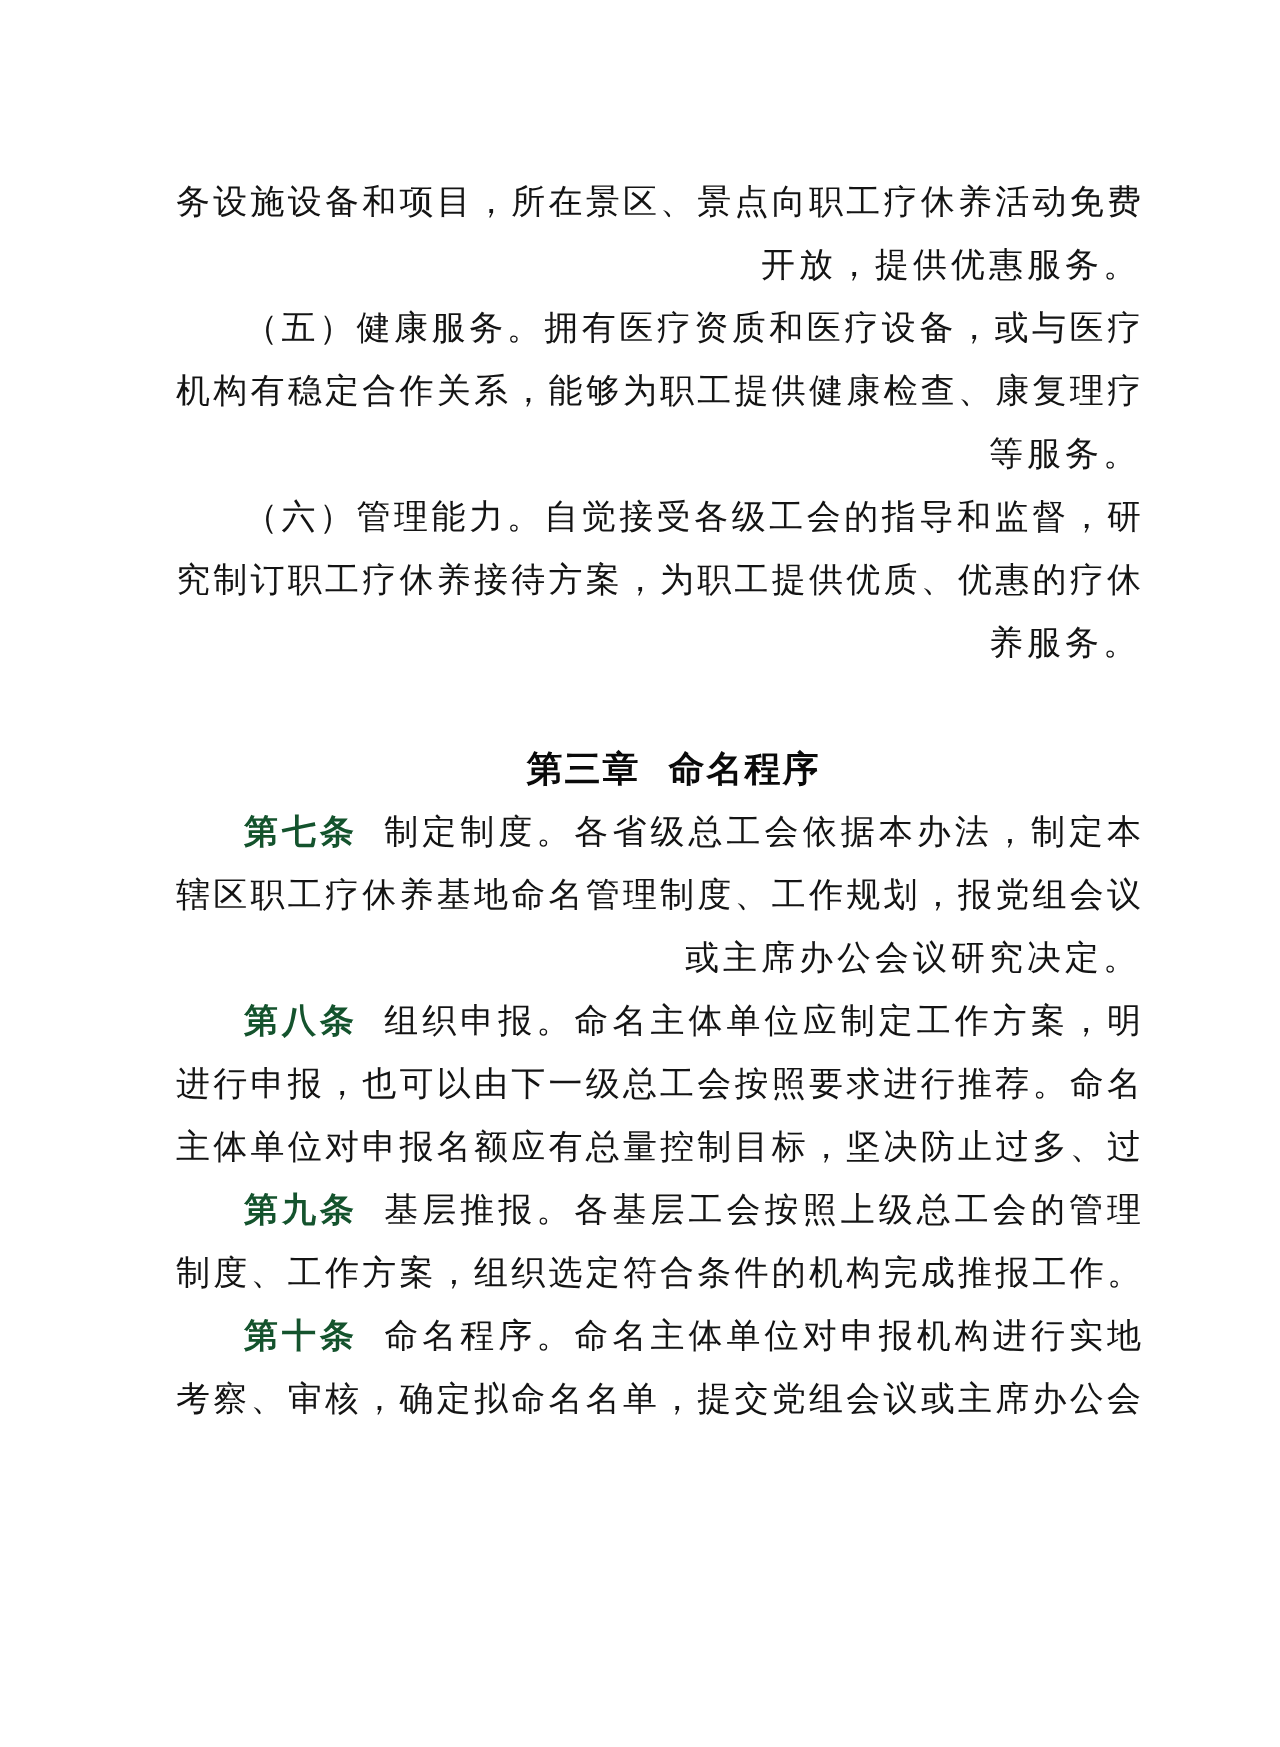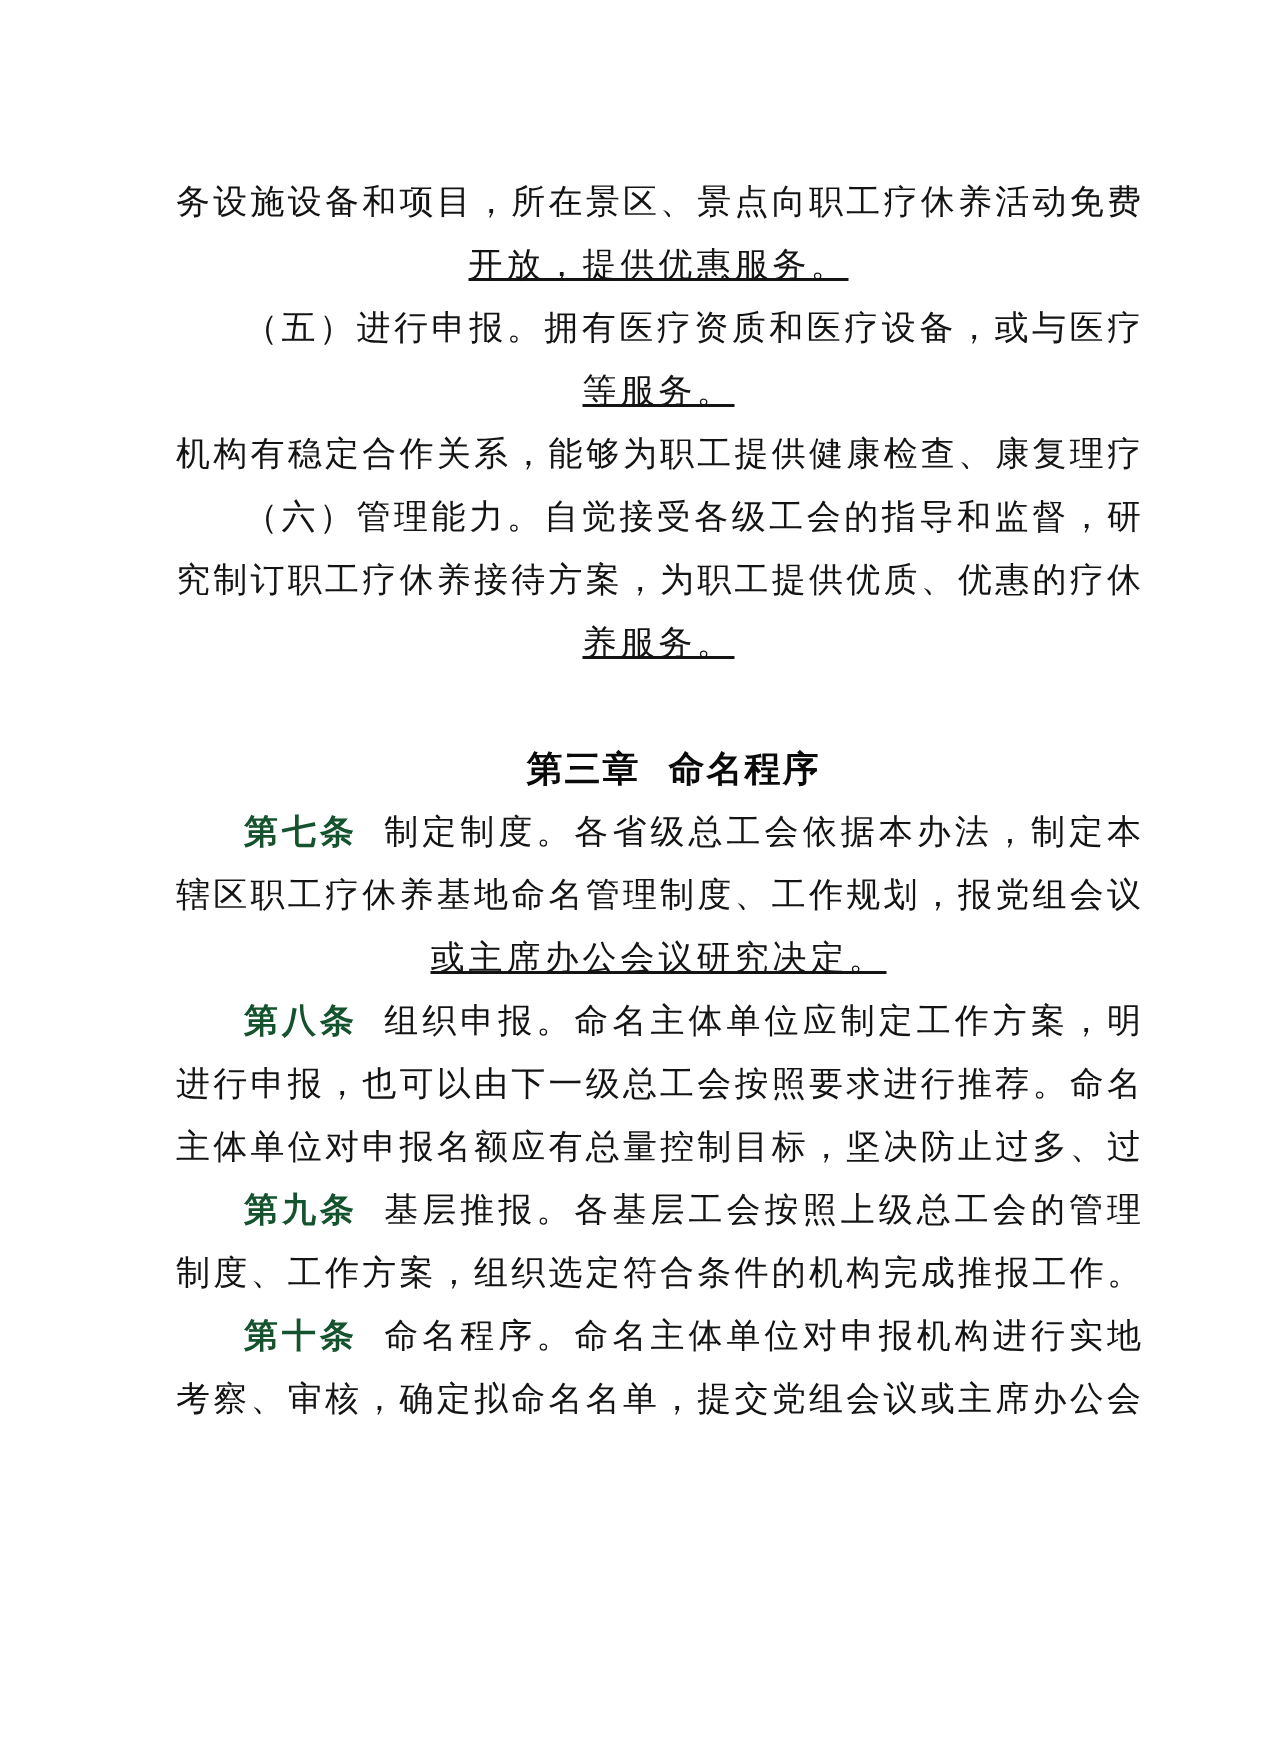--- a/index.html
+++ b/index.html
@@ -36,23 +36,22 @@
     color: #141414;
   }
   
   .justify {
     text-align: justify;
     text-align-last: justify;
     letter-spacing: 0;
   }
   
   .plain {
-    text-align: center;
+    text-align: right;
     letter-spacing: 4px;
-    text-decoration: underline;
   }
   .indent {
     text-indent: 68px;
   }
   .spacer {
     height: 63px;
   }
   .art {
     font-family: "Liberation Sans", sans-serif;
     font-weight: 700;
@@ -86,23 +85,23 @@
 </style>
 </head>
 <body>
 
 <div class="page">
 
   <div class="body-text">
 
     <div class="line justify">务设施设备和项目，所在景区、景点向职工疗休养活动免费</div>
     <div class="line plain">开放，提供优惠服务。</div>
-    <div class="line justify indent">（五）进行申报。拥有医疗资质和医疗设备，或与医疗</div>
+    <div class="line justify indent">（五）健康服务。拥有医疗资质和医疗设备，或与医疗</div>
+    <div class="line justify">机构有稳定合作关系，能够为职工提供健康检查、康复理疗</div>
     <div class="line plain">等服务。</div>
-    <div class="line justify">机构有稳定合作关系，能够为职工提供健康检查、康复理疗</div>
     <div class="line justify indent">（六）管理能力。自觉接受各级工会的指导和监督，研</div>
     <div class="line justify">究制订职工疗休养接待方案，为职工提供优质、优惠的疗休</div>
     <div class="line plain">养服务。</div>
 
     <div class="spacer"></div>
 
     <div class="chapter-heading">
       <span class="ch-num">第三章</span><span>命名程序</span>
     </div>
 

